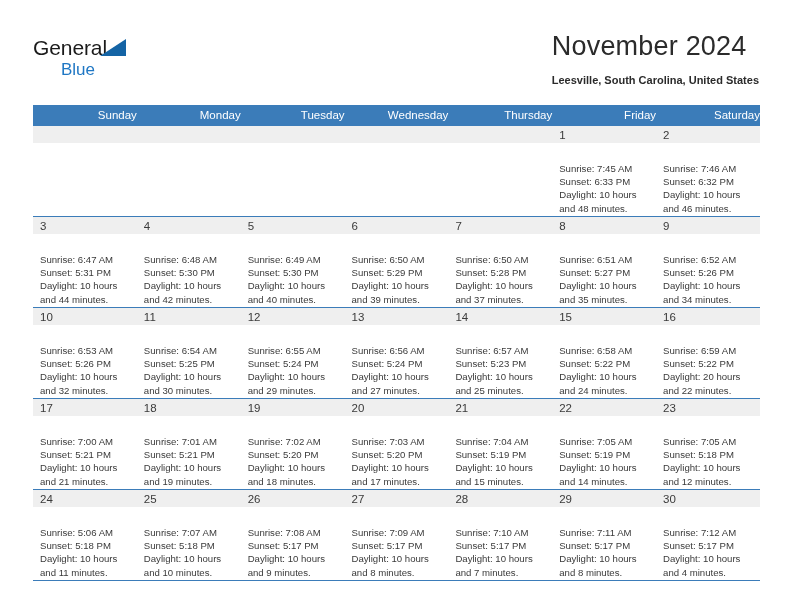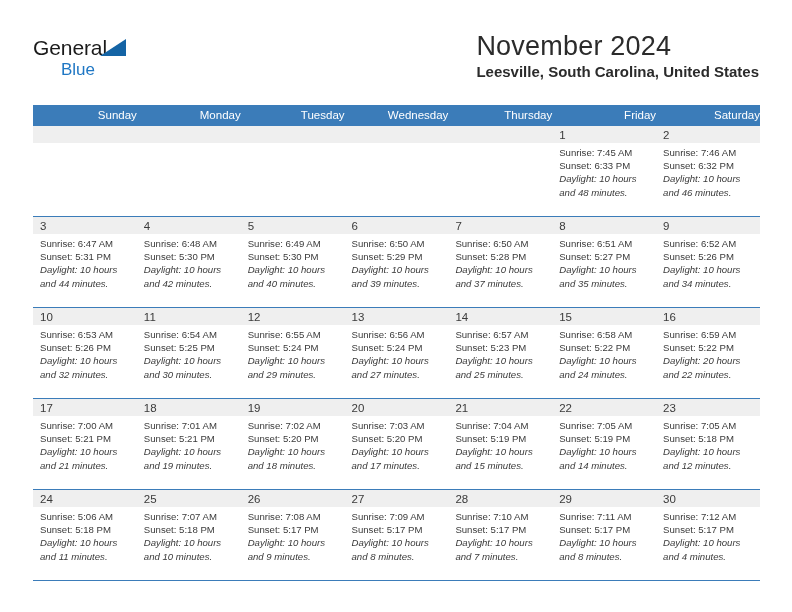--- a/index.html
+++ b/index.html
@@ -72,21 +72,22 @@
     text-align: left;
   }
   .cal-title {
     font-size: 27px;
     font-weight: normal;
     color: #2b2b2b;
     line-height: 33px;
     letter-spacing: 0.2px;
   }
   .cal-subtitle {
-    font-size: 15px;
+    margin-top: 8px;
+    font-size: 11px;
     font-weight: bold;
     color: #2b2b2b;
     line-height: 18px;
   }
 
   
   .calendar {
     position: absolute;
     left: 33px;
     top: 105px;
@@ -129,27 +130,27 @@
     line-height: 15px;
   }
   .daycell.empty .daynum-band {
     background: #efefef;
   }
   .detail {
     padding: 3px 6px 0 7px;
     font-size: 9.6px;
     line-height: 13.2px;
     color: #3a3a3a;
+    margin-top: 16px;
   }
   .detail div {
     white-space: nowrap;
   }
   .detail .daylight {
     white-space: normal;
-    font-style: italic;
   }
 </style>
 </head>
 <body>
 
 <div class="page">
 
   <div class="header">
     <div class="logo">
       <span class="logo-general">General</span>

